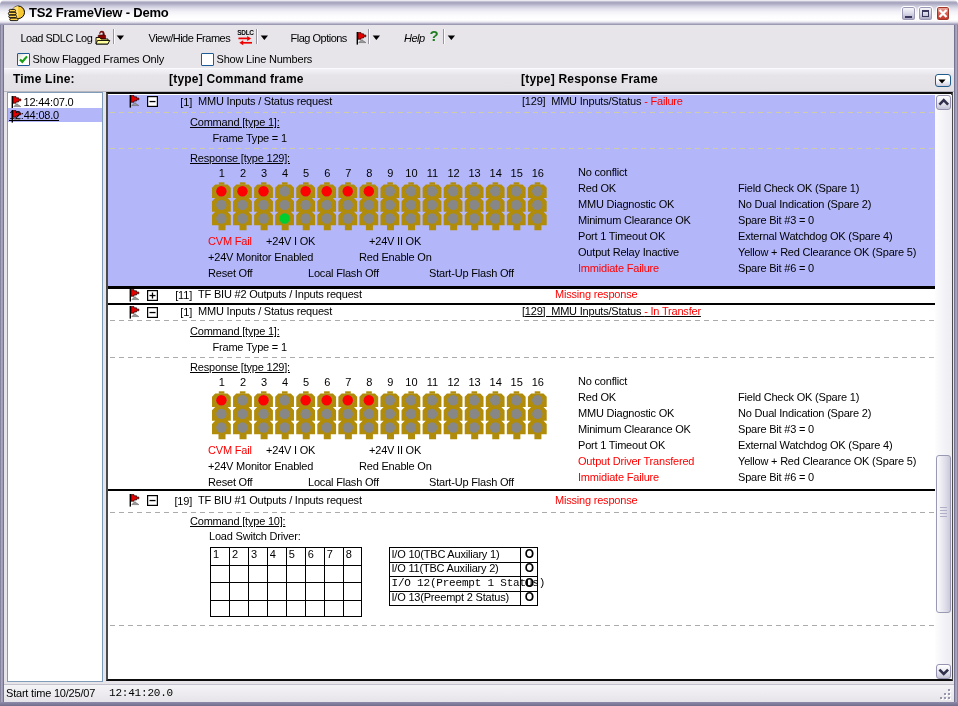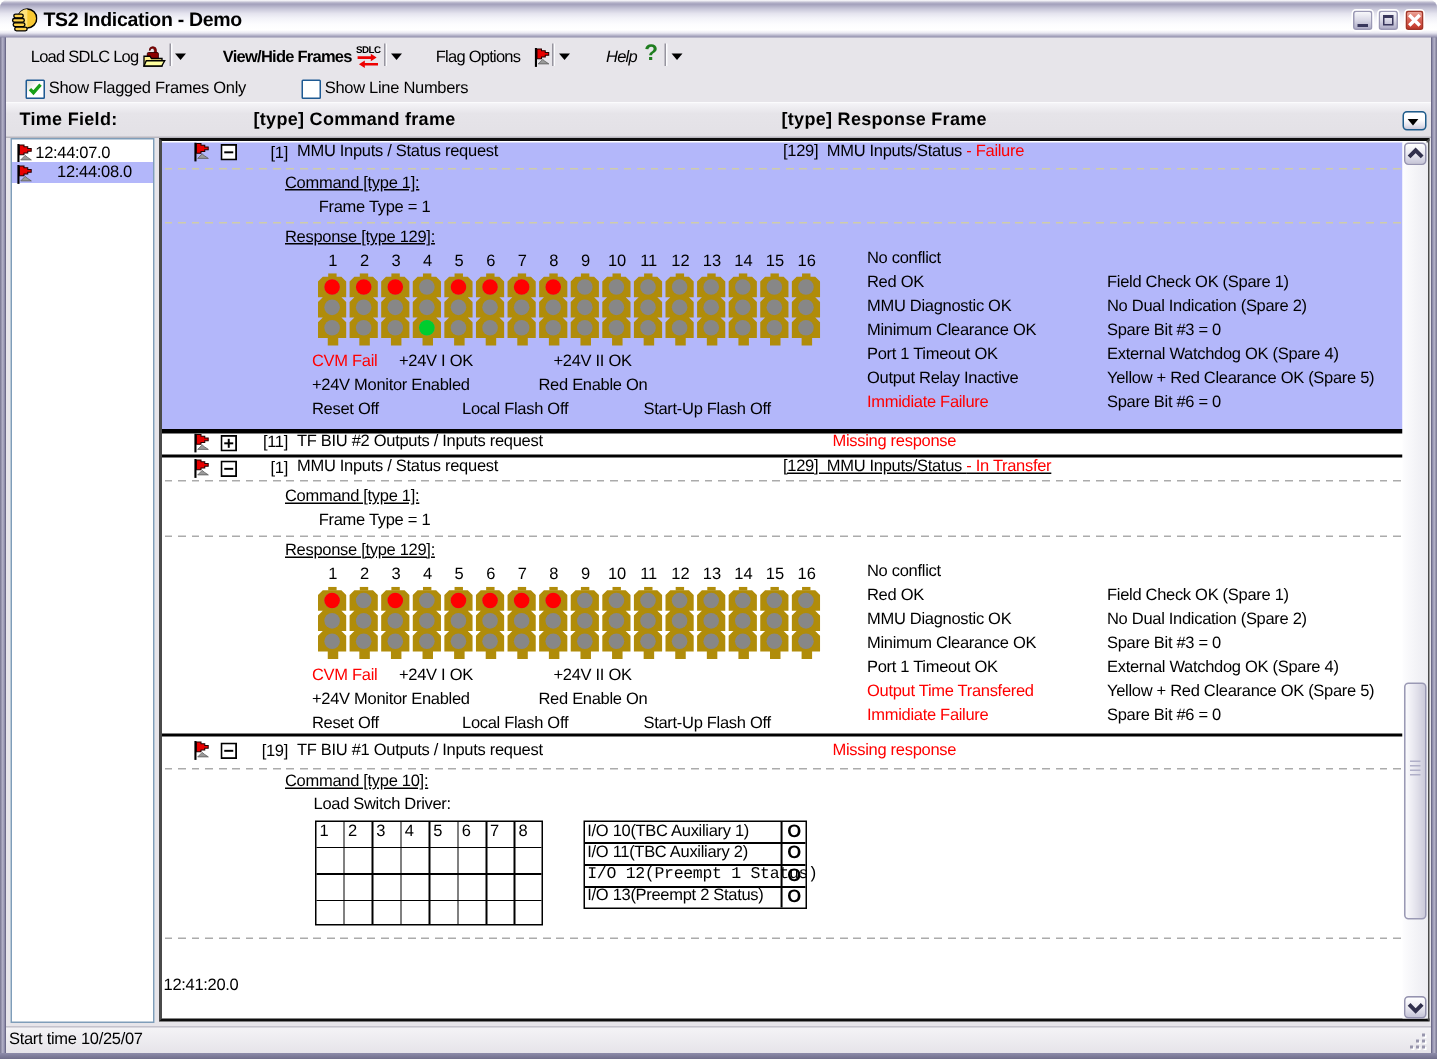--- a/index.html
+++ b/index.html
@@ -19,41 +19,41 @@
 <svg class="a" style="left:7px;top:4px" width="18" height="18" viewBox="0 0 18 18">
 <circle cx="11.2" cy="8.3" r="6.3" fill="#f8c832" stroke="#000" stroke-width="1"></circle>
 <path d="M11.2 2 a6.3 6.3 0 0 0 0 12.6" fill="#ffe27a"></path>
 <g stroke="#000" stroke-width="0.9" fill="#ffd34d">
 <rect x="2.2" y="5.4" width="6.3" height="2.5" rx="1.2"></rect>
 <rect x="1.4" y="8.3" width="7.8" height="2.5" rx="1.2"></rect>
 <rect x="1.8" y="11.2" width="7.8" height="2.5" rx="1.2"></rect>
 <rect x="2.8" y="14.1" width="8.3" height="2.5" rx="1.2"></rect>
 </g>
   </svg>
-<div class="a" style="left:29px;top:4.5px;font-weight:bold;font-size:13px;line-height:16px;letter-spacing:-0.2px">TS2 Indication - Demo</div>
+<div class="a" style="left:29px;top:4.5px;font-weight:bold;font-size:13px;line-height:16px;letter-spacing:-0.2px">TS2 FrameView - Demo</div>
 <div class="a" style="left:901px;top:6px;width:14.5px;height:15px;border-radius:3px;border:1px solid #fff;background:linear-gradient(180deg,#fdfdfe,#d9d8e6 50%,#b0aec8 92%);box-shadow:inset 0 0 0 1px #9b99b5"></div>
 <div class="a" style="left:905px;top:16px;width:7px;height:2.4px;background:#39375c"></div>
 <div class="a" style="left:918px;top:6px;width:14.5px;height:15px;border-radius:3px;border:1px solid #fff;background:linear-gradient(180deg,#fdfdfe,#d9d8e6 50%,#b0aec8 92%);box-shadow:inset 0 0 0 1px #9b99b5"></div>
 <div class="a" style="left:921.8px;top:9.8px;width:7.6px;height:7.4px;border:1.4px solid #39375c;border-top-width:2.2px;background:transparent"></div>
 <div class="a" style="left:935.5px;top:6px;width:14.5px;height:15px;border-radius:3px;border:1px solid #fff;background:linear-gradient(180deg,#efb1a6,#d9675a 45%,#c23a2c 90%);box-shadow:inset 0 0 0 1px #a03528"></div>
 <svg class="a" style="left:937px;top:7px" width="12" height="13" viewBox="0 0 12 13">
 <path d="M2.5 3 L9.5 10 M9.5 3 L2.5 10" stroke="#fff" stroke-width="2.3"></path>
   </svg>
 <div class="a t tb" style="left:20.5px;top:31.5px;">Load SDLC Log</div>
 <svg class="a" style="left:95px;top:30px" width="16" height="16" viewBox="0 0 16 16">
 <path d="M4.5 3.5 a2.4 2.4 0 0 1 4.8 0 V6 H7.9 V3.6 a1.4 1.4 0 0 0 -2.8 0 Z" fill="#8b0000" stroke="#500" stroke-width="0.5"></path>
 <rect x="3.2" y="5" width="7.4" height="5" rx="0.8" fill="#8b0000" stroke="#300" stroke-width="0.6"></rect>
 <path d="M1 7.5 L5 7.5 L6 9 L13 9 L13 14 L1 14 Z" fill="#ffef8e" stroke="#000" stroke-width="0.9"></path>
 <path d="M2.5 10.5 L14.8 10.5 L12.8 14 L1 14 Z" fill="#ffff9e" stroke="#000" stroke-width="0.9"></path>
 </svg>
 <div class="a" style="left:113px;top:28.7px;width:1px;height:15.5px;background:#97959f;box-shadow:1px 0 0 #fcfcfe"></div>
 <svg class="a" style="left:116px;top:34.7px" width="9" height="6" viewBox="0 0 9 6">
     <path d="M0.7 0.6 L8 0.6 L4.35 5 Z" fill="#000"></path>
   </svg>
-<div class="a t tb" style="left:148.5px;top:31.5px;font-weight:bold;">View/Hide Frames</div>
+<div class="a t tb" style="left:148.5px;top:31.5px;">View/Hide Frames</div>
 <svg class="a" style="left:237px;top:29px" width="19" height="18" viewBox="0 0 19 18">
 <text x="8.5" y="6" font-size="6.5" font-weight="bold" text-anchor="middle" fill="#000" font-family="Liberation Sans" letter-spacing="-0.3">SDLC</text>
 <path d="M1.4 9.4 H10.8" stroke="#e00" stroke-width="1.7" fill="none"></path>
 <path d="M10.2 6.9 L14.1 9.4 L10.2 11.9 Z" fill="#e00"></path>
 <path d="M5.6 13.8 H15" stroke="#e00" stroke-width="1.7" fill="none"></path>
 <path d="M6.2 11.3 L2.3 13.8 L6.2 16.3 Z" fill="#e00"></path>
 </svg>
 <div class="a" style="left:256.2px;top:28.7px;width:1px;height:15.5px;background:#97959f;box-shadow:1px 0 0 #fcfcfe"></div>
 <svg class="a" style="left:260px;top:34.7px" width="9" height="6" viewBox="0 0 9 6">
     <path d="M0.7 0.6 L8 0.6 L4.35 5 Z" fill="#000"></path>
@@ -75,41 +75,41 @@
     <path d="M0.7 0.6 L8 0.6 L4.35 5 Z" fill="#000"></path>
   </svg>
 <div class="a" style="left:17px;top:52.6px;width:13px;height:13px;background:linear-gradient(135deg,#d8d8d2,#fff 45%);border:1.6px solid #1e5a93;border-radius:1px"></div>
 <svg class="a" style="left:17px;top:52.6px" width="13" height="13" viewBox="0 0 13 13">
 <path d="M3 6.4 L5.3 8.8 L10 3.4" fill="none" stroke="#18a018" stroke-width="2.2"></path>
   </svg>
 <div class="a t " style="left:32.5px;top:52.5px;">Show Flagged Frames Only</div>
 <div class="a" style="left:201px;top:52.6px;width:13px;height:13px;background:#fff;border:1.6px solid #1e5a93;border-radius:1px"></div>
 <div class="a t " style="left:216.5px;top:52.5px;">Show Line Numbers</div>
 <div class="a" style="left:4px;top:68px;width:950px;height:24px;background:linear-gradient(180deg,#f4f3f7,#e6e4e9 30%,#e3e1e6);border-top:1px solid #fbfbfd;border-bottom:1px solid #b8b6be"></div>
-<div class="a h" style="left:13px;top:72px">Time Field:</div>
+<div class="a h" style="left:13px;top:72px">Time Line:</div>
 <div class="a h" style="left:169px;top:72px">[type] Command frame</div>
 <div class="a h" style="left:521px;top:72px">[type] Response Frame</div>
 <div class="a" style="left:934.5px;top:73.7px;width:16px;height:13.8px;border:1.8px solid #1f5d8c;border-radius:3px;background:linear-gradient(180deg,#ffffff 45%,#e2e1ec 80%,#cbcadc)"></div>
 <svg class="a" style="left:938.2px;top:78.6px" width="8" height="5" viewBox="0 0 8 5">
     <path d="M0.4 0.4 L7.6 0.4 L4 4.6 Z" fill="#000"></path>
   </svg>
 <div class="a" style="left:7px;top:92px;width:96px;height:590px;background:#fff;border:1px solid #7f9db9"></div>
 <svg class="a" style="left:11px;top:96px" width="13" height="13" viewBox="0 0 13 13">
 <rect x="0.6" y="0" width="1.4" height="12.6" fill="#000"></rect>
 <path d="M2 0.6 L5 0.6 L5 1.8 L7.5 1.8 L7.5 3 L9.8 3 L9.8 4.8 L7.5 4.8 L7.5 6 L5 6 L5 7.2 L2 7.2 Z" fill="#e80000" stroke="#200" stroke-width="0.7"></path>
 <path d="M2.8 10.6 L5.8 7.6 L7.2 8.8 L9.9 10.6 Z" fill="#9a9a9a" stroke="#555" stroke-width="0.5"></path>
 </svg>
 <div class="a t " style="left:23.5px;top:95.7px;">12:44:07.0</div>
 <div class="a" style="left:8px;top:108px;width:94px;height:14px;background:#b3b7fa"></div>
 <svg class="a" style="left:11px;top:109.8px" width="13" height="13" viewBox="0 0 13 13">
 <rect x="0.6" y="0" width="1.4" height="12.6" fill="#000"></rect>
 <path d="M2 0.6 L5 0.6 L5 1.8 L7.5 1.8 L7.5 3 L9.8 3 L9.8 4.8 L7.5 4.8 L7.5 6 L5 6 L5 7.2 L2 7.2 Z" fill="#e80000" stroke="#200" stroke-width="0.7"></path>
 <path d="M2.8 10.6 L5.8 7.6 L7.2 8.8 L9.9 10.6 Z" fill="#9a9a9a" stroke="#555" stroke-width="0.5"></path>
 </svg>
-<div class="a t " style="left:38px;top:109.2px;">12:44:08.0</div>
+<div class="a t " style="left:9px;top:109.2px;text-decoration:underline;">12:44:08.0</div>
 <div class="a" style="left:106px;top:92px;width:847px;height:589px;background:#fff;border-top:2.5px solid #0d0d0d;border-bottom:2.5px solid #0d0d0d;border-left:2px solid #4a4a4a;border-right:2px solid #4a4a4a"></div>
 <div class="a" style="left:108px;top:94.5px;width:827px;height:191.5px;background:#b3b7fa"></div>
 <svg class="a" style="left:129px;top:95px" width="13" height="13" viewBox="0 0 13 13">
 <rect x="0.6" y="0" width="1.4" height="12.6" fill="#000"></rect>
 <path d="M2 0.6 L5 0.6 L5 1.8 L7.5 1.8 L7.5 3 L9.8 3 L9.8 4.8 L7.5 4.8 L7.5 6 L5 6 L5 7.2 L2 7.2 Z" fill="#e80000" stroke="#200" stroke-width="0.7"></path>
 <path d="M2.8 10.6 L5.8 7.6 L7.2 8.8 L9.9 10.6 Z" fill="#9a9a9a" stroke="#555" stroke-width="0.5"></path>
 </svg>
 <svg class="a" style="left:147px;top:96px" width="11" height="11" viewBox="0 0 11 11">
 <rect x="0.6" y="0.6" width="9.8" height="9.8" fill="#fff" stroke="#000" stroke-width="1.2"></rect>
     <rect x="2.5" y="4.9" width="6" height="1.3" fill="#000"></rect>
@@ -263,21 +263,21 @@
 <div class="a t " style="left:208px;top:459.5px;">+24V Monitor Enabled</div>
 <div class="a t " style="left:359px;top:459.5px;">Red Enable On</div>
 <div class="a t " style="left:208px;top:475.5px;">Reset Off</div>
 <div class="a t " style="left:308px;top:475.5px;">Local Flash Off</div>
 <div class="a t " style="left:429px;top:475.5px;">Start-Up Flash Off</div>
 <div class="a t " style="left:578px;top:374.5px;">No conflict</div>
 <div class="a t " style="left:578px;top:390.5px;">Red OK</div>
 <div class="a t " style="left:578px;top:406.5px;">MMU Diagnostic OK</div>
 <div class="a t " style="left:578px;top:422.5px;">Minimum Clearance OK</div>
 <div class="a t " style="left:578px;top:438.5px;">Port 1 Timeout OK</div>
-<div class="a t " style="left:578px;top:454.5px;"><span class="r">Output Time Transfered</span></div>
+<div class="a t " style="left:578px;top:454.5px;"><span class="r">Output Driver Transfered</span></div>
 <div class="a t " style="left:578px;top:470.5px;"><span class="r">Immidiate Failure</span></div>
 <div class="a t " style="left:738px;top:390.5px;">Field Check OK (Spare 1)</div>
 <div class="a t " style="left:738px;top:406.5px;">No Dual Indication (Spare 2)</div>
 <div class="a t " style="left:738px;top:422.5px;">Spare Bit #3 = 0</div>
 <div class="a t " style="left:738px;top:438.5px;">External Watchdog OK (Spare 4)</div>
 <div class="a t " style="left:738px;top:454.5px;">Yellow + Red Clearance OK (Spare 5)</div>
 <div class="a t " style="left:738px;top:470.5px;">Spare Bit #6 = 0</div>
 <div class="a" style="left:108px;top:488.5px;width:827px;height:2.5px;background:#000"></div>
 <svg class="a" style="left:129px;top:494px" width="13" height="13" viewBox="0 0 13 13">
 <rect x="0.6" y="0" width="1.4" height="12.6" fill="#000"></rect>
@@ -322,21 +322,21 @@
 <svg class="a" style="left:935.5px;top:663.8px" width="15.5" height="15.5" viewBox="0 0 15.5 15.5">
 <path d="M3.4 5.6 L7.75 10 L12.1 5.6" fill="none" stroke="#31304d" stroke-width="2.6"></path>
   </svg>
 <div class="a" style="left:935.5px;top:455px;width:15.5px;height:158px;border-radius:3px;border:1px solid #9a99b4;background:linear-gradient(90deg,#fbfbfd,#e3e2ec 55%,#cbcada)"></div>
 <div class="a" style="left:939.5px;top:507px;width:7.5px;height:1.2px;background:#b0afc8"></div>
 <div class="a" style="left:939.5px;top:510px;width:7.5px;height:1.2px;background:#b0afc8"></div>
 <div class="a" style="left:939.5px;top:513px;width:7.5px;height:1.2px;background:#b0afc8"></div>
 <div class="a" style="left:939.5px;top:516px;width:7.5px;height:1.2px;background:#b0afc8"></div>
 <div class="a" style="left:4px;top:683.5px;width:950px;height:18.5px;background:linear-gradient(180deg,#f4f3f6,#e6e4e9);border-top:1px solid #c4c2cc"></div>
 <div class="a t " style="left:6px;top:687px;">Start time 10/25/07</div>
-<div class="a t " style="left:109px;top:651px;">12:41:20.0</div>
+<div class="a t " style="left:109px;top:687px;font-family:Liberation Mono, monospace;">12:41:20.0</div>
 <div class="a" style="left:948px;top:697px;width:2px;height:2px;background:#9896ad;box-shadow:1px 1px 0 #fff"></div>
 <div class="a" style="left:944px;top:697px;width:2px;height:2px;background:#9896ad;box-shadow:1px 1px 0 #fff"></div>
 <div class="a" style="left:948px;top:693px;width:2px;height:2px;background:#9896ad;box-shadow:1px 1px 0 #fff"></div>
 <div class="a" style="left:940px;top:697px;width:2px;height:2px;background:#9896ad;box-shadow:1px 1px 0 #fff"></div>
 <div class="a" style="left:944px;top:693px;width:2px;height:2px;background:#9896ad;box-shadow:1px 1px 0 #fff"></div>
 <div class="a" style="left:948px;top:689px;width:2px;height:2px;background:#9896ad;box-shadow:1px 1px 0 #fff"></div>
 <svg width="0" height="0" style="position:absolute">
 <defs>
 <g id="tl">
 <rect x="6.8" y="0" width="5.6" height="2.4" fill="#b08c0a"></rect>

